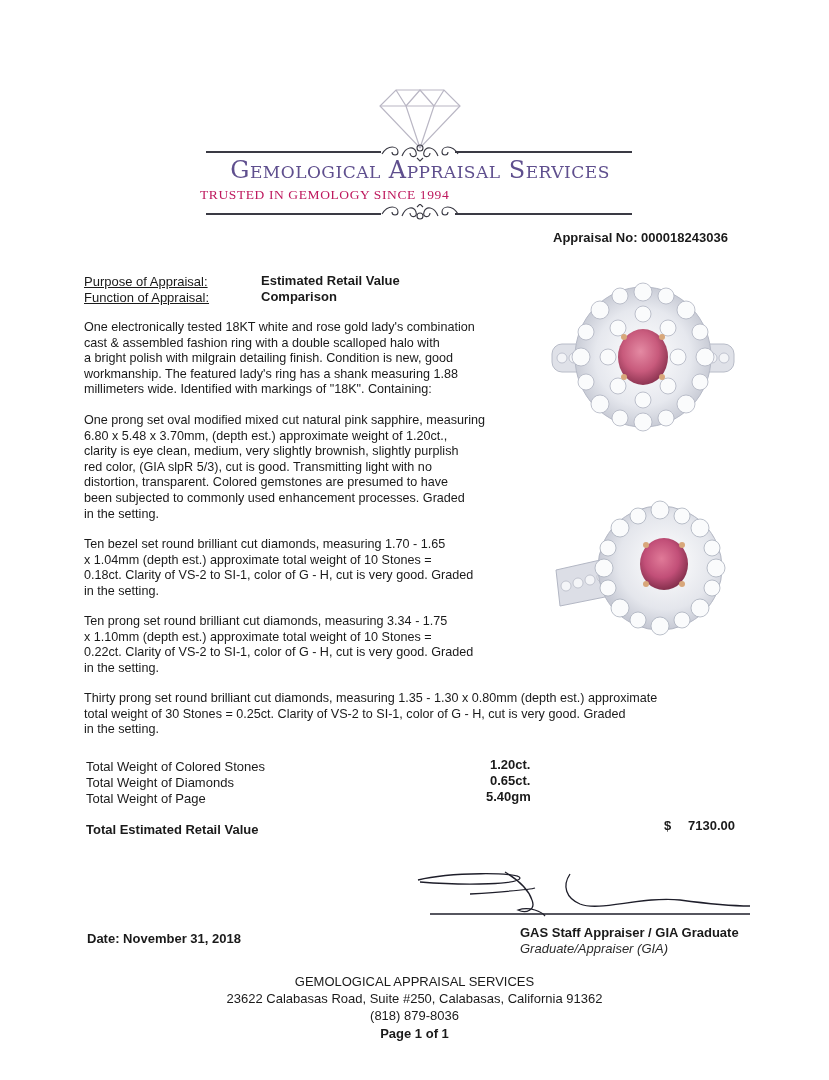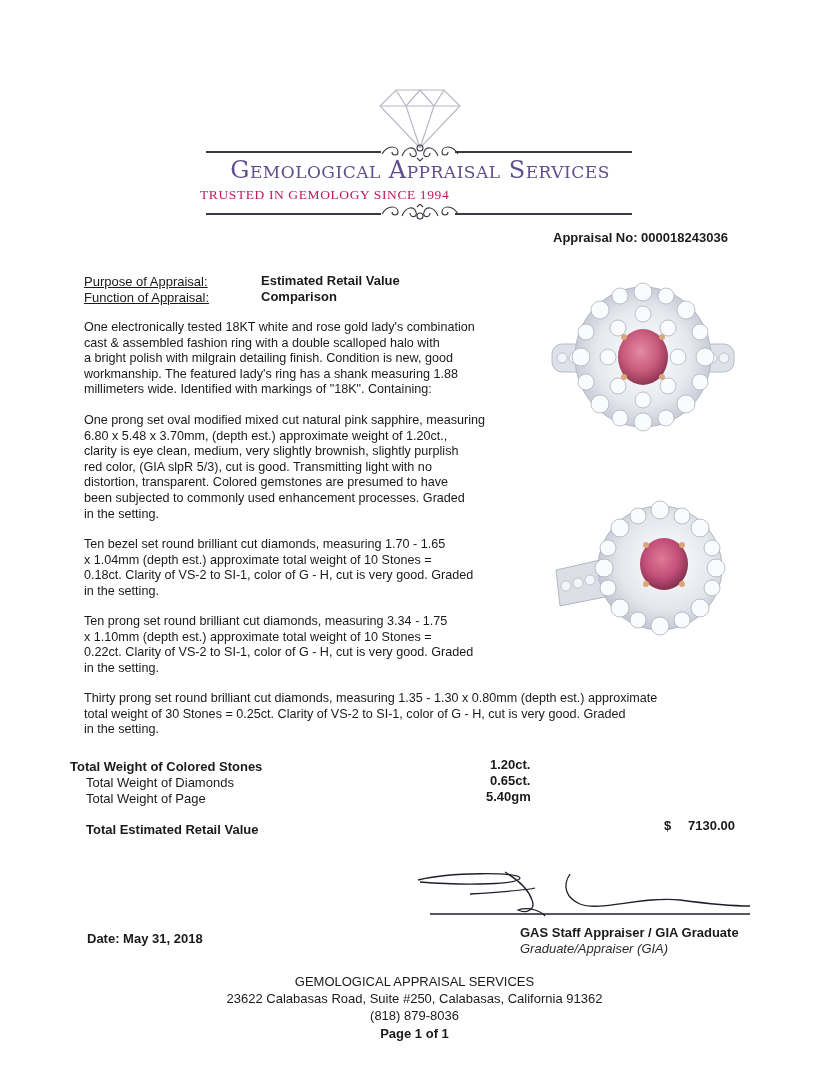--- a/index.html
+++ b/index.html
@@ -227,21 +227,21 @@
     <ellipse cx="116" cy="66" rx="24" ry="26" fill="url(#stone2)"></ellipse>
     <g fill="#d8a77a">
       <circle cx="98" cy="47" r="3"></circle>
         <circle cx="134" cy="47" r="3"></circle>
       <circle cx="98" cy="86" r="3"></circle>
         <circle cx="134" cy="86" r="3"></circle>
     </g>
   </svg>
 </div>
 
-<div class="abs totals-lbl" style="left:70px; top:759px;font-weight:bold;">Total Weight of Colored Stones</div>
+<div class="abs totals-lbl" style="left:86px; top:759px;">Total Weight of Colored Stones</div>
 <div class="abs totals-val" style="left:490px; top:757px;">1.20ct.</div>
 <div class="abs totals-lbl" style="left:86px; top:775px;">Total Weight of Diamonds</div>
 <div class="abs totals-val" style="left:490px; top:773px;">0.65ct.</div>
 <div class="abs totals-lbl" style="left:86px; top:791px;">Total Weight of Page</div>
 <div class="abs totals-val" style="left:486px; top:789px;">5.40gm</div>
 
 <div class="abs totals-val" style="left:86px; top:822px;">Total Estimated Retail Value</div>
 <div class="abs totals-val" style="left:664px; top:818px;">$</div>
 <div class="abs totals-val" style="left:688px; top:818px;">7130.00</div>
 
@@ -252,18 +252,18 @@
       <path d="M60,28 C90,26 120,24 125,22"></path>
       <path d="M95,6 C105,12 118,22 122,34 C126,44 116,48 108,44 C120,40 132,46 135,50"></path>
       <path d="M160,8 C152,20 156,32 170,38 C190,46 230,30 270,34 C300,38 320,40 340,40"></path>
       <path d="M20,48 L340,48"></path>
     </g>
   </svg>
 </div>
 <div class="abs signer-title">GAS Staff Appraiser / GIA Graduate</div>
 <div class="abs signer-sub">Graduate/Appraiser (GIA)</div>
 
-<div class="abs date">Date: May 31, 2018</div>
+<div class="abs date">Date: November 31, 2018</div>
 
 <div class="abs footer" style="top:973px;">GEMOLOGICAL APPRAISAL SERVICES</div>
 <div class="abs footer" style="top:990px;">23622 Calabasas Road, Suite #250, Calabasas, California 91362</div>
 <div class="abs footer" style="top:1007px;">(818) 879-8036</div>
 <div class="abs footer footer-bold" style="top:1025px;">Page 1 of 1</div>
 
 </body></html>

